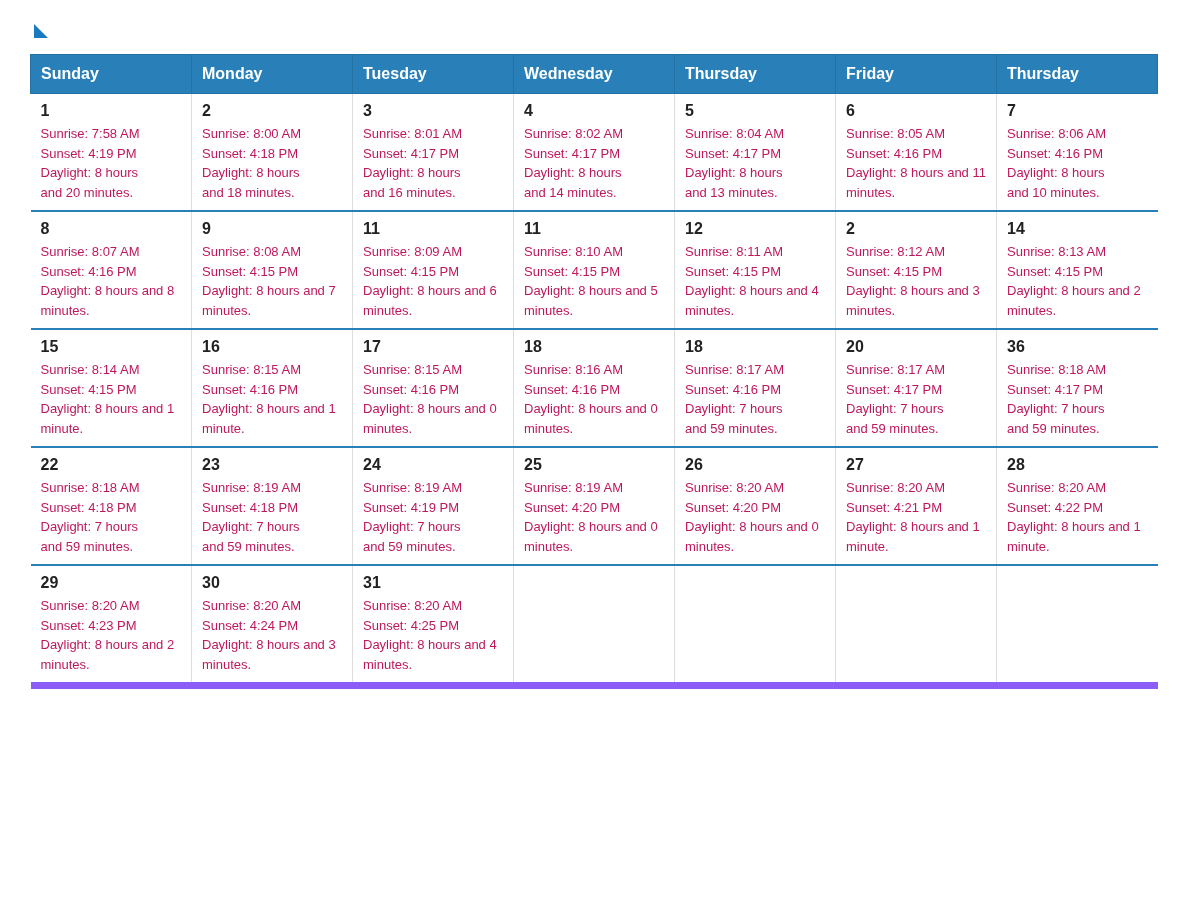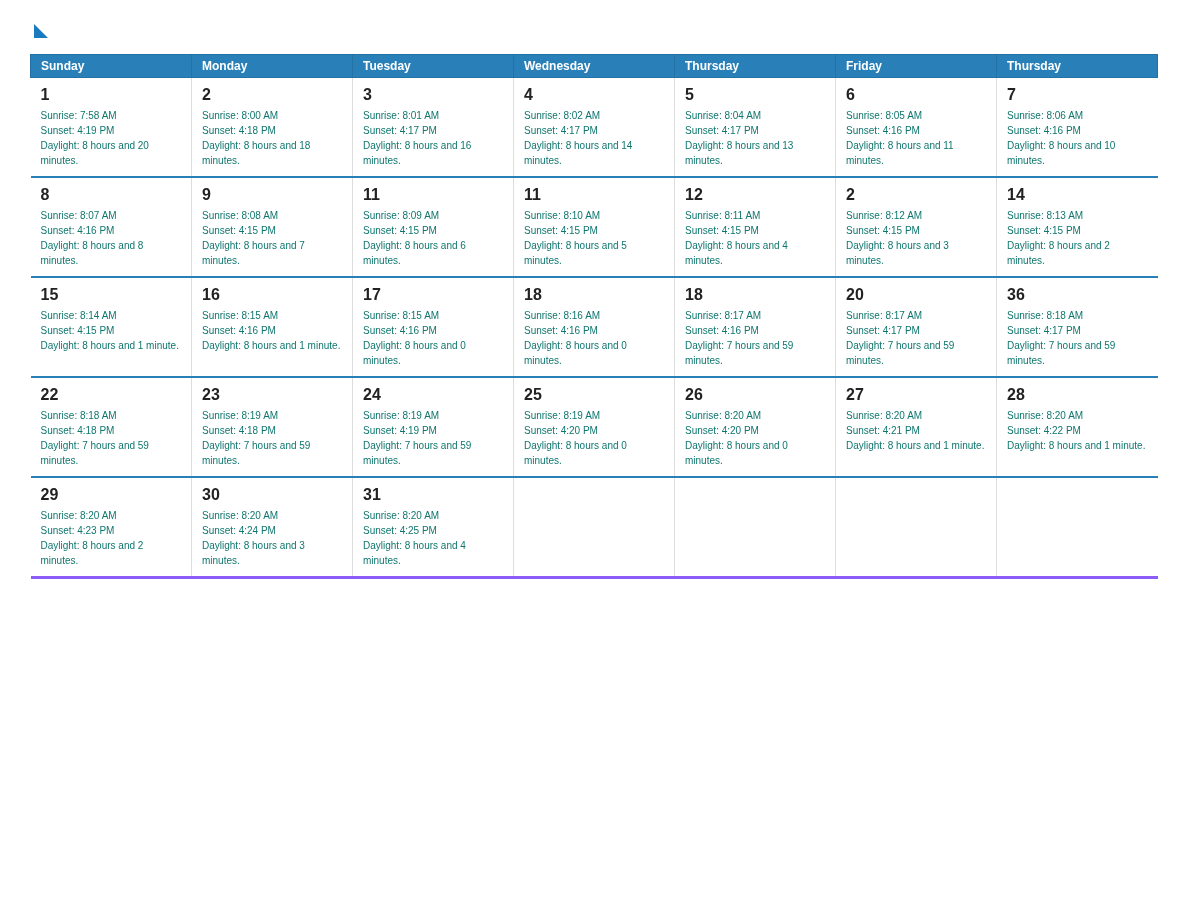--- a/index.html
+++ b/index.html
@@ -61,23 +61,23 @@
     }
     table {
       width: 100%;
       border-collapse: collapse;
     }
     thead tr {
       background-color: #2980b9;
     }
     thead th {
       color: #fff;
-      font-size: 12px;
+      font-size: 16px;
       font-weight: bold;
-      padding: 4px 10px;
+      padding: 10px 10px;
       text-align: left;
       border: 1px solid #2471a3;
     }
     tbody tr {
       border-bottom: 2px solid #2980b9;
     }
     tbody td {
       vertical-align: top;
       padding: 8px 10px;
       font-size: 13px;
@@ -90,29 +90,29 @@
       border-right: none;
     }
     .day-num {
       font-size: 16px;
       font-weight: bold;
       color: #222;
       margin-bottom: 4px;
       display: block;
     }
     .day-info {
-      font-size: 10px;
-      color: #0f766e;
+      font-size: 13px;
+      color: #be185d;
       line-height: 1.5;
     }
     .empty-cell {
       background: #fff;
     }
     tbody tr:last-child {
-      border-bottom: 3px solid #8b5cf6;
+      border-bottom: 7px solid #8b5cf6;
     }
   </style>
 </head>
 <body>
 
 <div class="header">
   <div class="logo">
     <div class="logo-general">
       <span></span>
         <span class="logo-arrow"></span>

